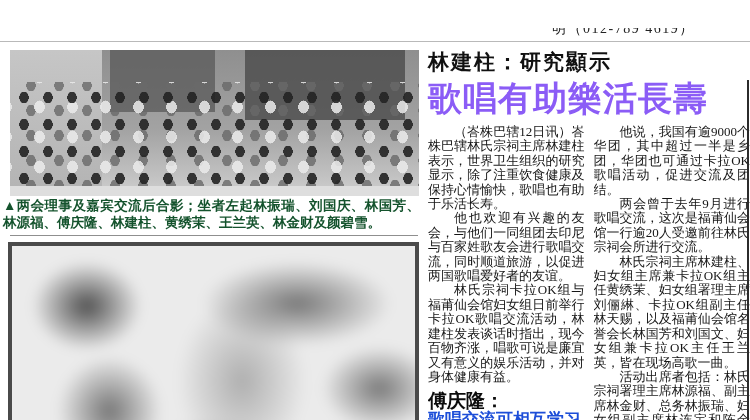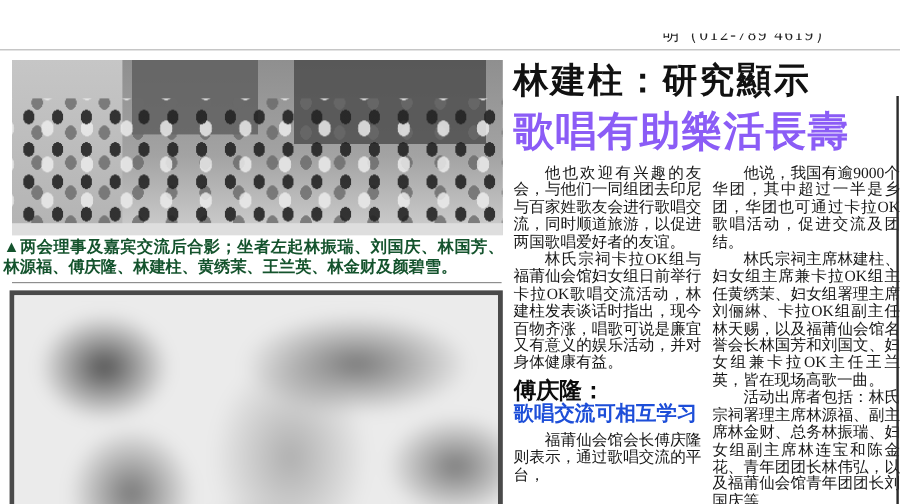--- a/index.html
+++ b/index.html
@@ -77,21 +77,21 @@
       radial-gradient(closest-side, rgba(85,85,85,.5), transparent),
       radial-gradient(closest-side, rgba(95,95,95,.5), transparent);
     background-position:30px 25px, 55px 120px, 200px 25px, 320px 110px, 175px 60px, 140px 185px, 300px 190px;
     background-size:110px 90px, 105px 110px, 190px 85px, 115px 85px, 130px 170px, 150px 65px, 95px 55px;
     filter:blur(6px);
   }
   
   .article { position:absolute; left:428px; top:20px; width:322px; }
   .kicker {
     font-family:"Liberation Sans","DejaVu Sans",sans-serif;
-    font-size:29px; font-weight:700; letter-spacing:2px; color:#111;
+    font-size:21px; font-weight:700; letter-spacing:2px; color:#111;
   }
   .headline {
     font-family:"Liberation Sans","DejaVu Sans",sans-serif;
     font-size:34px; font-weight:900; letter-spacing:1px; line-height:38px;
     margin-top:3px; color:#8b5cf6; white-space:nowrap;
   }
   .cols { display:flex; gap:9px; margin-top:8px; }
   .col {
     width:157px; height:336px; overflow:hidden;
     font-size:13px; line-height:14.4px; text-align:justify; color:#161616;
@@ -130,28 +130,30 @@
 
   <div class="blurbox">
     <div class="smudges"></div>
   </div>
 
   <section class="article">
     <h2 class="kicker">林建柱：研究顯示</h2>
     <h1 class="headline">歌唱有助樂活長壽</h1>
     <div class="cols">
       <div class="col">
+        <p>（峇株巴辖12日讯）峇株巴辖林氏宗祠主席林建柱表示，世界卫生组织的研究显示，除了注重饮食健康及保持心情愉快，歌唱也有助于乐活长寿。</p>
         <p>他也欢迎有兴趣的友会，与他们一同组团去印尼与百家姓歌友会进行歌唱交流，同时顺道旅游，以促进两国歌唱爱好者的友谊。</p>
         <p>林氏宗祠卡拉OK组与福莆仙会馆妇女组日前举行卡拉OK歌唱交流活动，林建柱发表谈话时指出，现今百物齐涨，唱歌可说是廉宜又有意义的娱乐活动，并对身体健康有益。</p>
         <h3 class="subhead-name">傅庆隆：</h3>
         <h3 class="subhead">歌唱交流可相互学习</h3>
         <p>福莆仙会馆会长傅庆隆则表示，通过歌唱交流的平台，</p>
       </div>
       <div class="col">
         <p>他说，我国有逾9000个华团，其中超过一半是乡团，华团也可通过卡拉OK歌唱活动，促进交流及团结。</p>
+        <p>两会曾于去年9月进行歌唱交流，这次是福莆仙会馆一行逾20人受邀前往林氏宗祠会所进行交流。</p>
         <p>林氏宗祠主席林建柱、妇女组主席兼卡拉OK组主任黄绣茉、妇女组署理主席刘俪綝、卡拉OK组副主任林天赐，以及福莆仙会馆名誉会长林国芳和刘国文、妇女组兼卡拉OK主任王兰英，皆在现场高歌一曲。</p>
         <p>活动出席者包括：林氏宗祠署理主席林源福、副主席林金财、总务林振瑞、妇女组副主席林连宝和陈金花、青年团团长林伟弘，以及福莆仙会馆青年团团长刘国庆等。</p>
       </div>
     </div>
   </section>
 
   <div class="right-rule"></div>
 
 </div>
 

